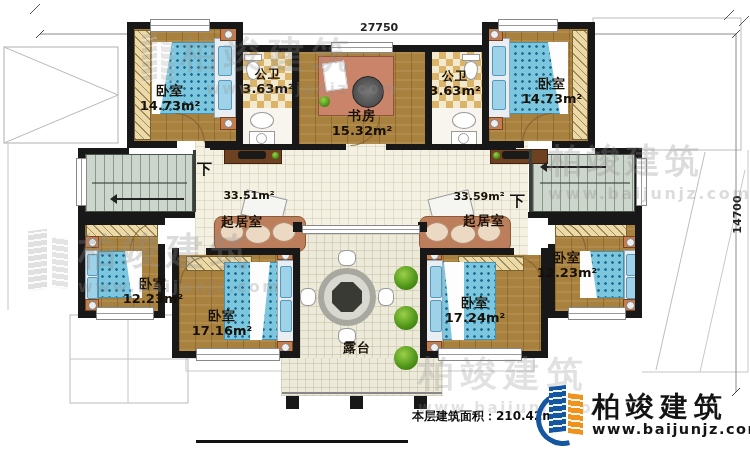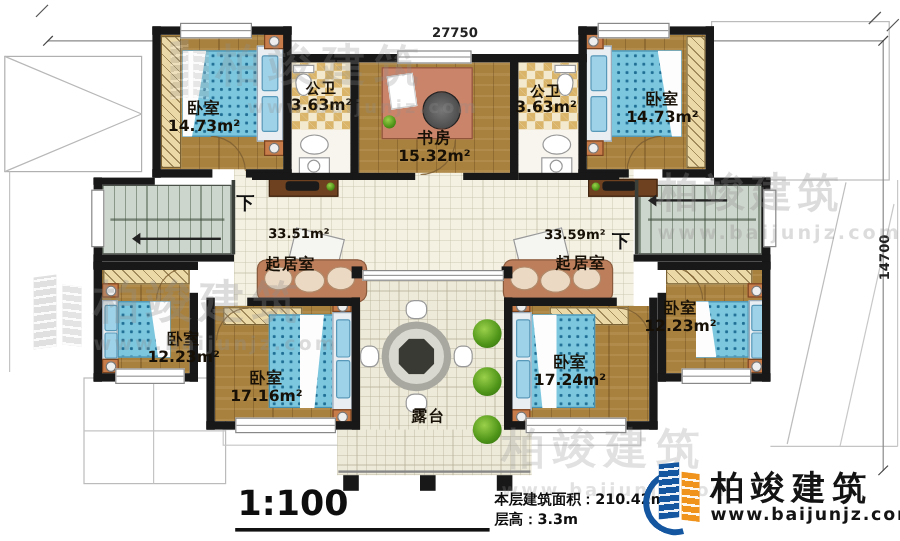--- a/index.html
+++ b/index.html
@@ -415,26 +415,24 @@
       <div class="big" style="font-size:38px;letter-spacing:6px">柏竣建筑</div>
       <div class="url" style="font-size:16px">www.baijunjz.com</div>
     </div>
   </div>
   <div class="wm" style="left:418px;top:350px;opacity:.26">
     <div class="big" style="font-size:36px">柏竣建筑</div>
     <div class="url">www.baijunjz.com</div>
   </div>
 
   <div class="title-row">
-    <span class="t-scale">1:100</span>
   </div>
   <div class="t-under"></div>
   <div class="info">
     <div>本层建筑面积：210.42m²</div>
-    <div>层高：3.3m</div>
   </div>
   <div class="logo">
     <div class="swoosh"></div>
     <div class="bb"></div>
     <div class="bo"></div>
   </div>
   <div class="brand-name">柏竣建筑</div>
   <div class="brand-url">www.baijunjz.com</div>
 
 </div>

